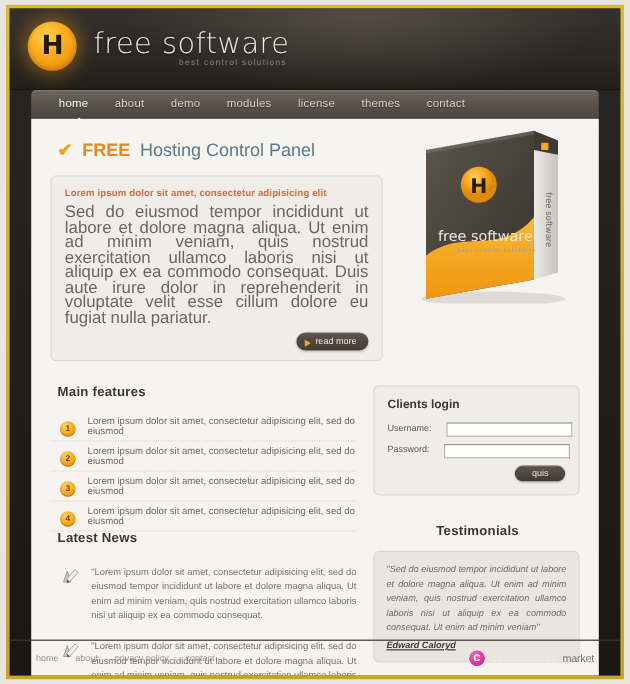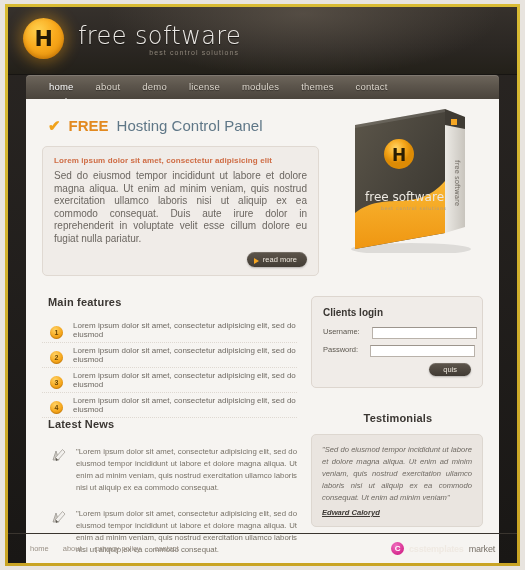--- a/index.html
+++ b/index.html
@@ -114,21 +114,21 @@
     border: 1px solid #e0d9d2;
     border-radius: 5px;
     padding: 9px 11px 8px 11px;
     position: relative;
   }
   .intro-head {
     color:#cf6d45; font-size: 8px; font-weight: bold;
     margin-bottom: 5px; letter-spacing: .1px;
   }
   .intro-body {
-    color:#6b6660; font-size: 10px; line-height: 12.5px;
+    color:#6b6660; font-size: 14px; line-height: 12.5px;
     text-align: justify;
   }
   .readmore-row { display:flex; justify-content:flex-end; margin-top:7px; }
   .readmore {
     background: linear-gradient(180deg,#5d554b 0%,#433d35 100%);
     border-radius: 11px; padding: 3px 10px 3px 7px;
     display:flex; align-items:flex-end; gap:4px;
     color:#efe9df; font-size: 7.5px; cursor:pointer;
     box-shadow: 0 1px 2px rgba(0,0,0,.25), inset 0 1px 0 rgba(255,255,255,.15);
   }
@@ -244,22 +244,22 @@
         <div class="brand-name">free software</div>
         <div class="brand-tag">best control solutions</div>
       </div>
     </div>
   </div>
 
   <div class="navbar">
     <a class="nav-item active">home</a>
     <a class="nav-item">about</a>
     <a class="nav-item">demo</a>
+    <a class="nav-item">modules</a>
     <a class="nav-item">license</a>
-    <a class="nav-item">modules</a>
     <a class="nav-item">themes</a>
     <a class="nav-item">contact</a>
     <div class="nav-arrow"></div>
   </div>
 
   <div class="content">
 
     <div class="page-title">
       <span class="check-icon">✔</span>
       <span class="title-free">FREE</span>

